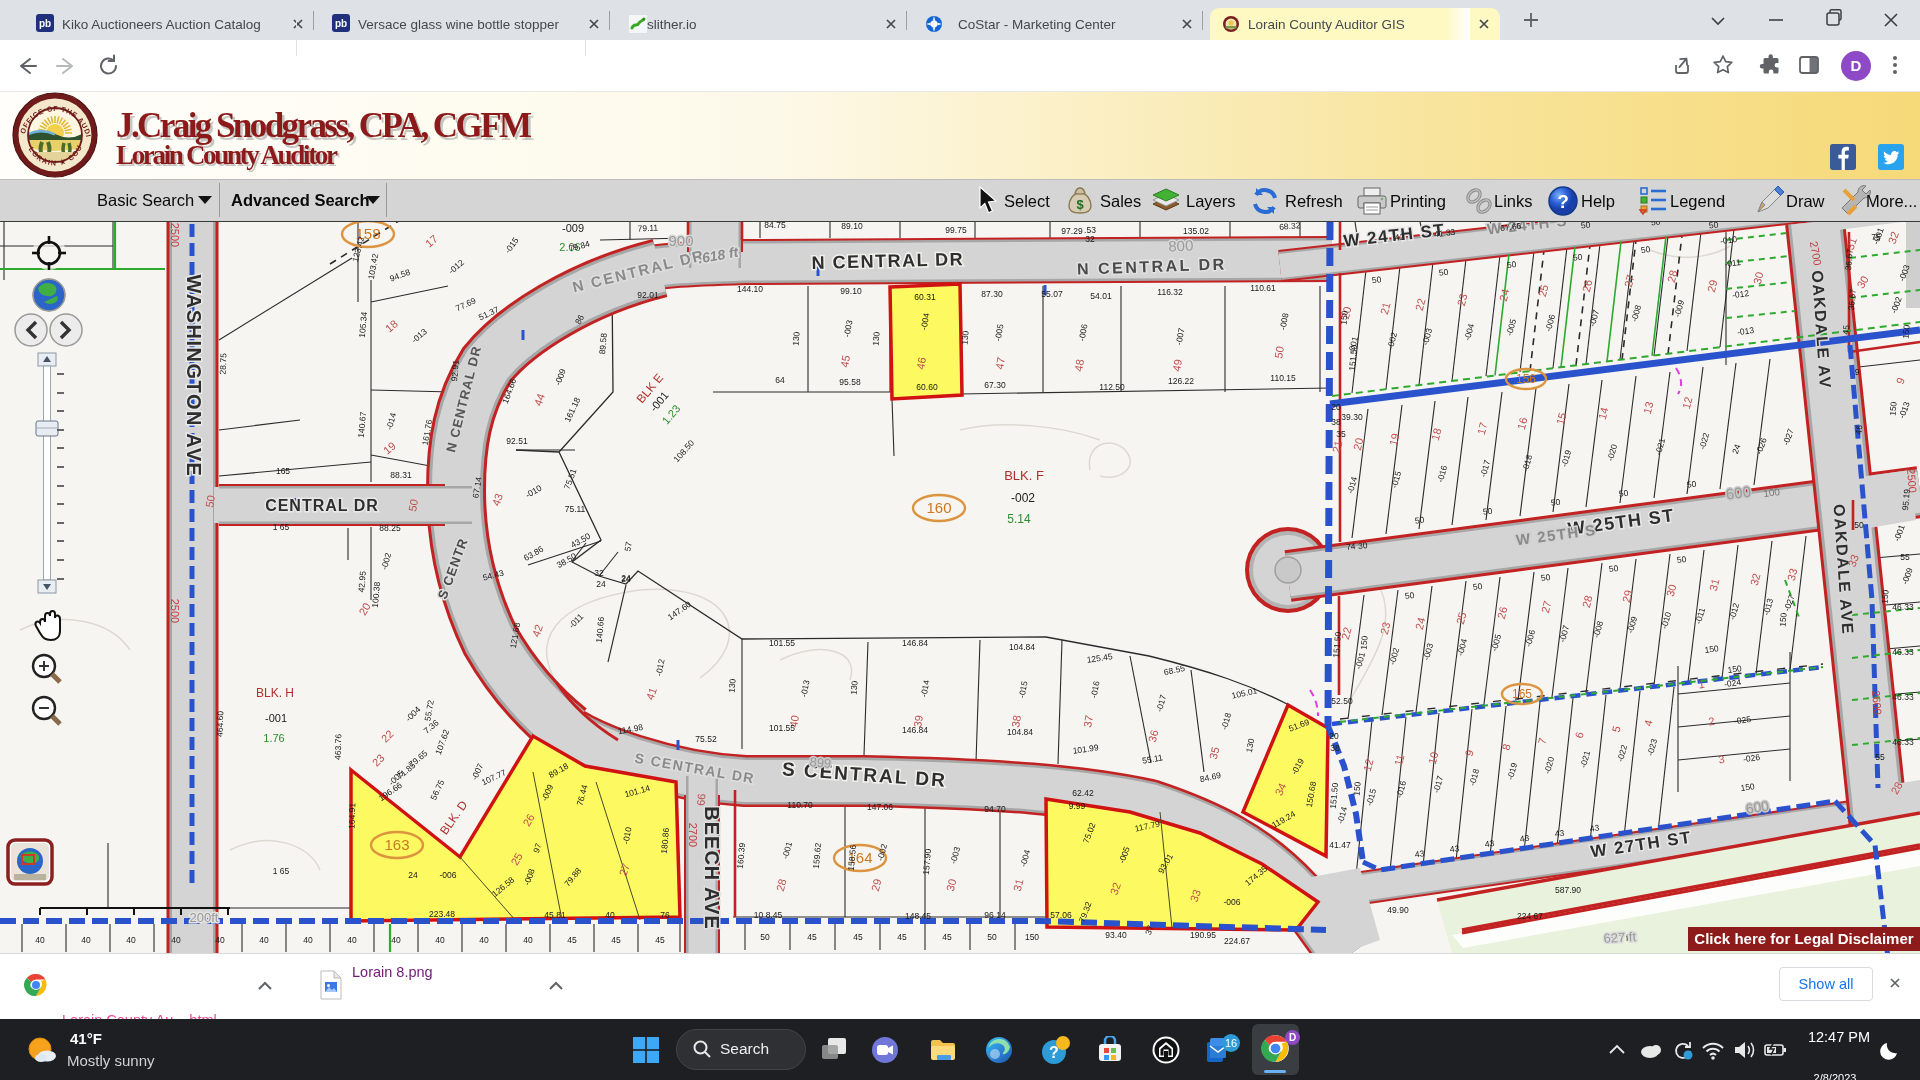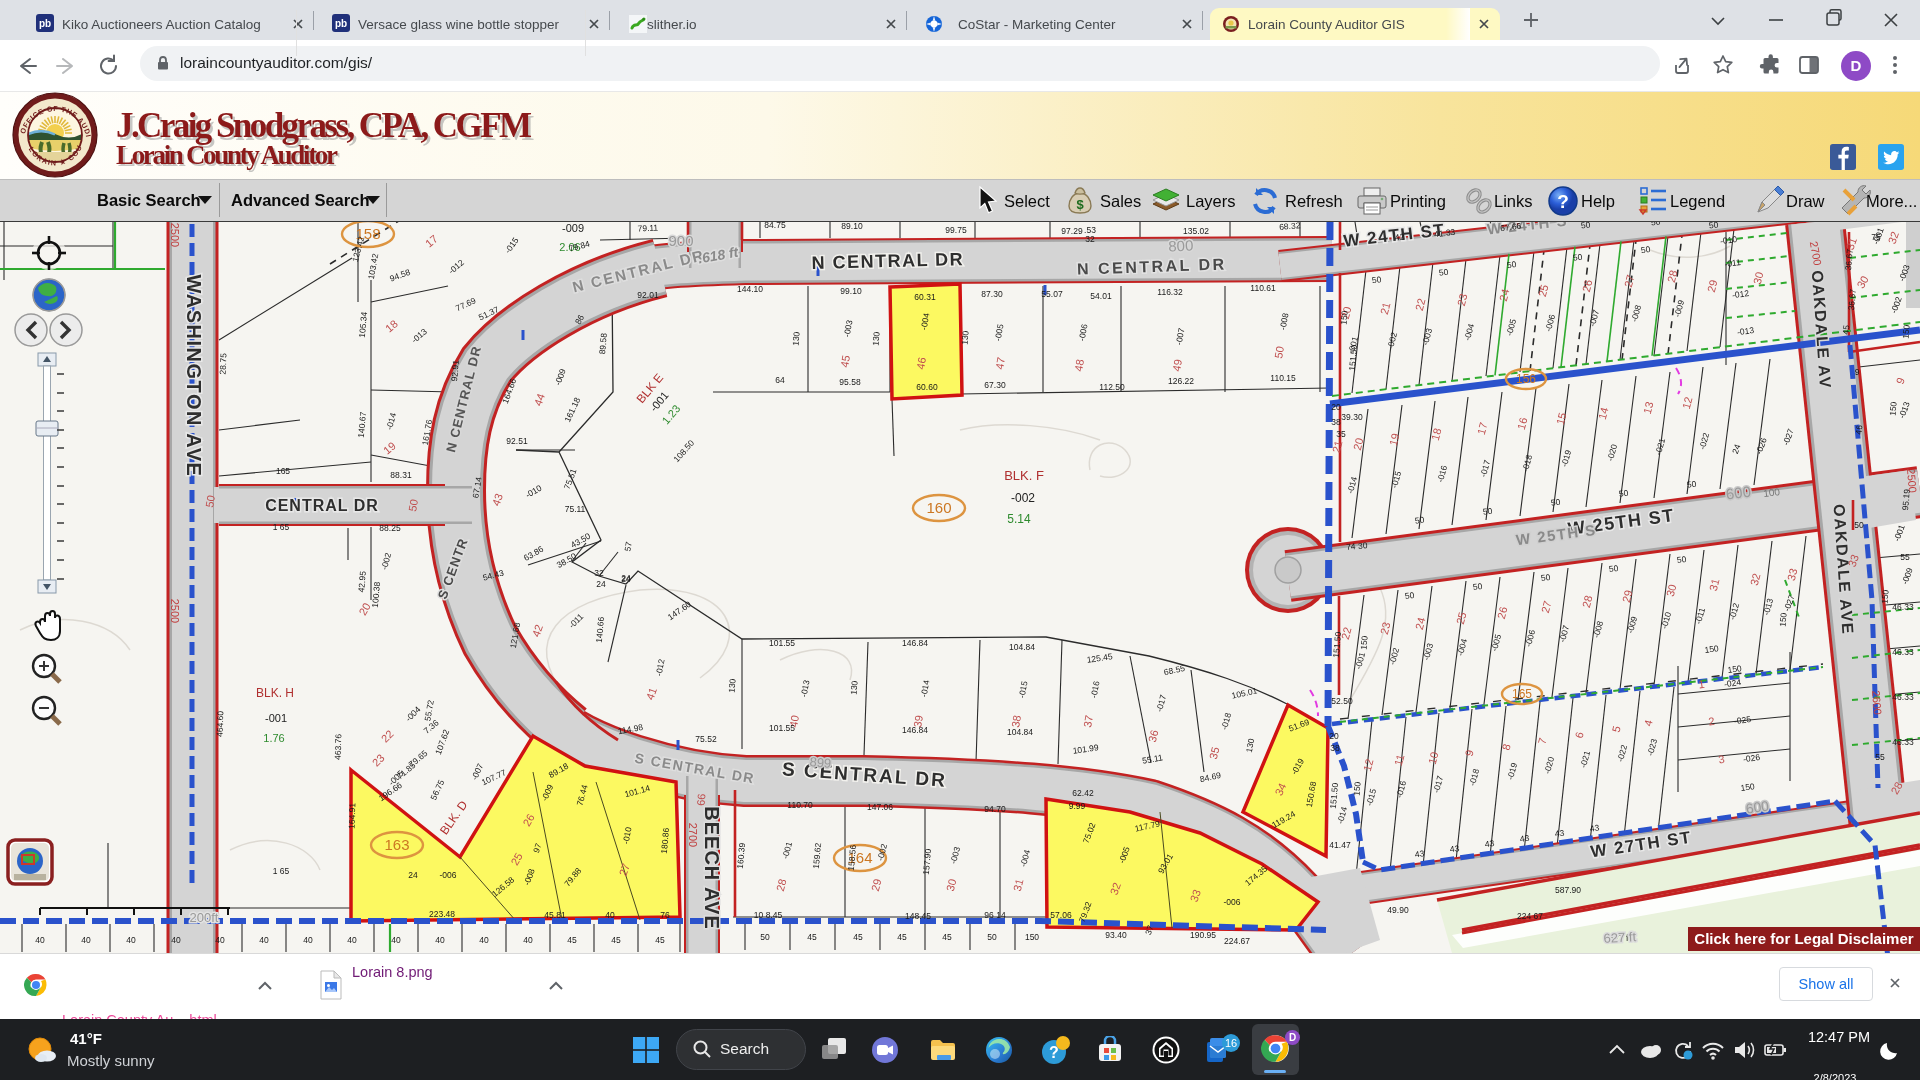--- a/index.html
+++ b/index.html
@@ -117,27 +117,20 @@
 <div id="addrbar" class="abs">
 <svg class="abs" style="left:14px;top:12px" width="28" height="28">
         <path d="M18 7 L9 14 L18 21 M9 14 H24" stroke="#5f6368" stroke-width="2" fill="none" stroke-linecap="round" stroke-linejoin="round" transform="translate(-2,0)"></path>
       </svg>
 <svg class="abs" style="left:53px;top:12px" width="28" height="28" opacity="0.45">
         <path d="M10 7 L19 14 L10 21 M4 14 H19" stroke="#5f6368" stroke-width="2" fill="none" stroke-linecap="round" stroke-linejoin="round"></path>
       </svg>
 <svg class="abs" style="left:95px;top:12px" width="28" height="28">
         <path d="M21 14 a7.5 7.5 0 1 1 -2.2 -5.3 M19 3.6 V 9 H 13.6" stroke="#5f6368" stroke-width="2" fill="none" stroke-linecap="round"></path>
       </svg>
-<div id="urlpill">
-        <svg class="abs" style="left:14px;top:8px" width="18" height="18">
-          <rect x="4" y="8" width="10" height="7.5" rx="1" fill="#5f6368"></rect>
-          <path d="M6 8 V6 a3 3 0 0 1 6 0 V8" fill="none" stroke="#5f6368" stroke-width="1.8"></path>
-        </svg>
-        <div id="urltext">loraincountyauditor.com/gis/</div>
-      </div>
 <svg class="abs" style="left:1670px;top:12px" width="26" height="26">
         <path d="M12 16 V5 M12 5 L7.5 9.5 M12 5 L16.5 9.5" stroke="#5f6368" stroke-width="1.8" fill="none" stroke-linecap="round" stroke-linejoin="round" transform="rotate(40 12 12)"></path>
         <path d="M6 13 v6 a2 2 0 0 0 2 2 h8 a2 2 0 0 0 2 -2 v-6" stroke="#5f6368" stroke-width="1.8" fill="none"></path>
       </svg>
 <svg class="abs" style="left:1710px;top:12px" width="26" height="26">
         <path d="M13 4 l2.7 5.6 6.1 .8 -4.5 4.2 1.1 6 -5.4 -2.9 -5.4 2.9 1.1 -6 -4.5 -4.2 6.1 -.8 Z" fill="none" stroke="#5f6368" stroke-width="1.7" stroke-linejoin="round"></path>
       </svg>
 <svg class="abs" style="left:1758px;top:12px" width="26" height="26">
         <path d="M10.5 4.5 a2.2 2.2 0 0 1 4.4 0 V6 H19 a1.5 1.5 0 0 1 1.5 1.5 V11 h-1.6 a2.3 2.3 0 0 0 0 4.6 H20.5 V20 a1.5 1.5 0 0 1 -1.5 1.5 h-3.6 v-1.6 a2.3 2.3 0 0 0 -4.6 0 V21.5 H7 A1.5 1.5 0 0 1 5.5 20 v-3.5 H4 a2.2 2.2 0 0 1 0 -4.4 h1.5 V7.5 A1.5 1.5 0 0 1 7 6 h3.5 Z" fill="#5f6368"></path>
       </svg>
@@ -201,21 +194,21 @@
 </svg>
 <svg class="abs" style="left:1830px;top:144px" width="26" height="26" viewBox="0 0 28 28">
       <rect width="28" height="28" rx="3" fill="#3a5a98"></rect>
       <path d="M16 28 V15.5 h3.6 l.6-4 H16 V9 c0-1.2.5-2.1 2.2-2.1 h2.1 V3.3 C19.9 3.2 18.8 3 17.5 3 c-3 0-5 1.8-5 5.4 v3.1 H9 v4 h3.5 V28 Z" fill="#fff"></path>
     </svg>
 <svg class="abs" style="left:1878px;top:144px" width="26" height="26" viewBox="0 0 28 28">
       <rect width="28" height="28" rx="3" fill="#2aa3ef"></rect>
       <path d="M23 9.2 c-.6.3-1.3.5-2 .6.7-.4 1.3-1.1 1.5-1.9-.7.4-1.4.7-2.2.9 -.6-.7-1.6-1.2-2.6-1.2-2 0-3.6 1.6-3.6 3.6 0 .3 0 .6.1.8-3-.2-5.6-1.6-7.4-3.8-.3.5-.5 1.2-.5 1.8 0 1.2.6 2.3 1.6 3 -.6 0-1.1-.2-1.6-.4 0 1.7 1.2 3.2 2.9 3.5 -.3.1-.6.1-1 .1-.2 0-.5 0-.7-.1.5 1.4 1.8 2.5 3.4 2.5 -1.2 1-2.8 1.6-4.5 1.6 -.3 0-.6 0-.9-.1 1.6 1 3.5 1.6 5.5 1.6 6.6 0 10.2-5.5 10.2-10.2 v-.5 c.7-.5 1.3-1.1 1.8-1.8 Z" fill="#fff"></path>
     </svg>
 <div id="tbar" class="abs"></div>
-<div class="tbtxt abs" style="left:97px;top:180px;font-weight:bold">Basic Search</div>
+<div class="tbtxt abs" style="left:97px;top:180px;font-weight:normal">Basic Search</div>
 <svg class="abs" style="left:196px;top:193px" width="18" height="14">
       <path d="M2 3 L9 11 L16 3 Z" fill="#111"></path>
     </svg>
 <div class="tbsep abs" style="left:219px;top:183px"></div>
 <div class="tbtxt abs" style="left:231px;top:180px;font-weight:bold">Advanced Search</div>
 <svg class="abs" style="left:364px;top:193px" width="18" height="14">
       <path d="M2 3 L9 11 L16 3 Z" fill="#111"></path>
     </svg>
 <div class="tbsep abs" style="left:386px;top:183px"></div>
 <svg class="abs" style="left:972px;top:184px" width="34" height="34" viewBox="0 0 34 34">

